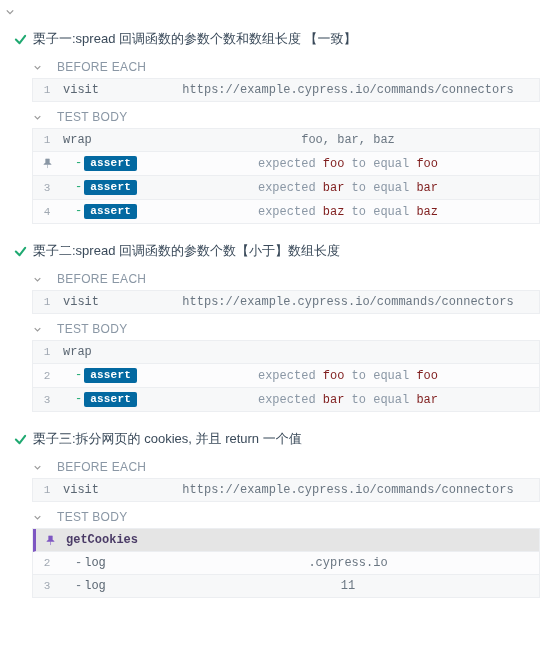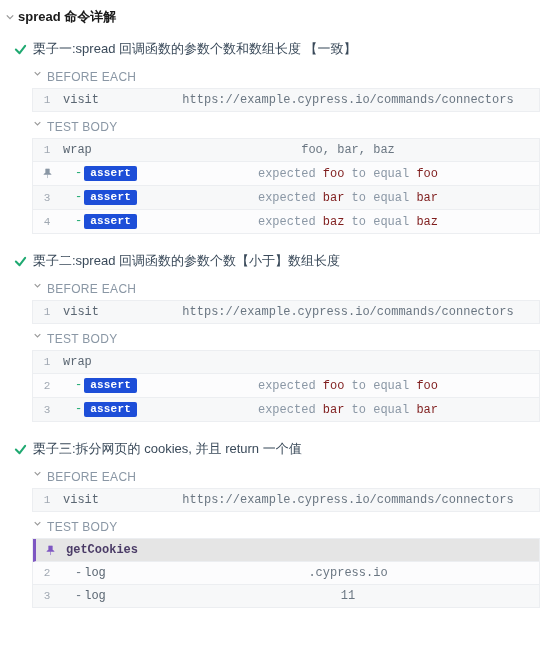--- a/index.html
+++ b/index.html
@@ -34,21 +34,22 @@
     color: #3a4a5a;
     font-size: 13px;
   }
   .check { color:#1fa971; display:inline-flex; }
   .check svg { width:13px; height:13px; }
 
   .test-body { padding-left: 22px; padding-right: 8px; }
 
   .section-hdr {
     display:flex;
-    gap:6px;
+    align-items:center;
+    gap:16px;
     color:#8a97a5;
     font-size: 12px;
     letter-spacing: 0.3px;
     padding: 6px 2px 4px 2px;
   }
   .section-hdr .caret svg { width:7px; height:7px; }
 
   .cmd-table { border: 1px solid #eceef1; border-bottom:none; margin-bottom:2px; }
   .cmd-row {
     display:flex;
@@ -83,21 +84,21 @@
     color:#5a6672;
     flex-shrink:0;
   }
   .cmd-name.child { padding-left: 14px; }
   .cmd-msg { padding:4px 4px; color:#6a7682; flex:1;text-align:center; }
   .cmd-msg .g { color:#7f1d1d; }
   .cmd-msg .grey { color:#8a97a5; }
 
   .assert-badge {
     display:inline-block;
-    background:#1d4ed8;
+    background:#0369a1;
     color:#fff;
     font-weight:700;
     font-size:11px;
     padding:1px 6px 2px 6px;
     border-radius:2px;
     letter-spacing:0.2px;
   }
   .dash { color:#1fa971; margin-right:2px; }
   .dash-dark { color:#6a7682; margin-right:2px; }
 
@@ -112,21 +113,20 @@
 </style>
 </head>
 <body>
 
 <div class="suite-title">
   <span class="caret">
     <svg viewBox="0 0 10 10">
         <path d="M1 3 L5 7 L9 3" fill="none" stroke="currentColor" stroke-width="1.6"></path>
       </svg>
   </span>
-  <span>spread 命令详解</span>
 </div>
 
 <div id="tests">
     <div class="test-block">
       <div class="test-header">
         <span class="check">
           <svg viewBox="0 0 14 14">
             <path d="M2 7 L6 11 L12 3" fill="none" stroke="currentColor" stroke-width="2.2" stroke-linecap="round" stroke-linejoin="round"></path>
           </svg>
         </span>

